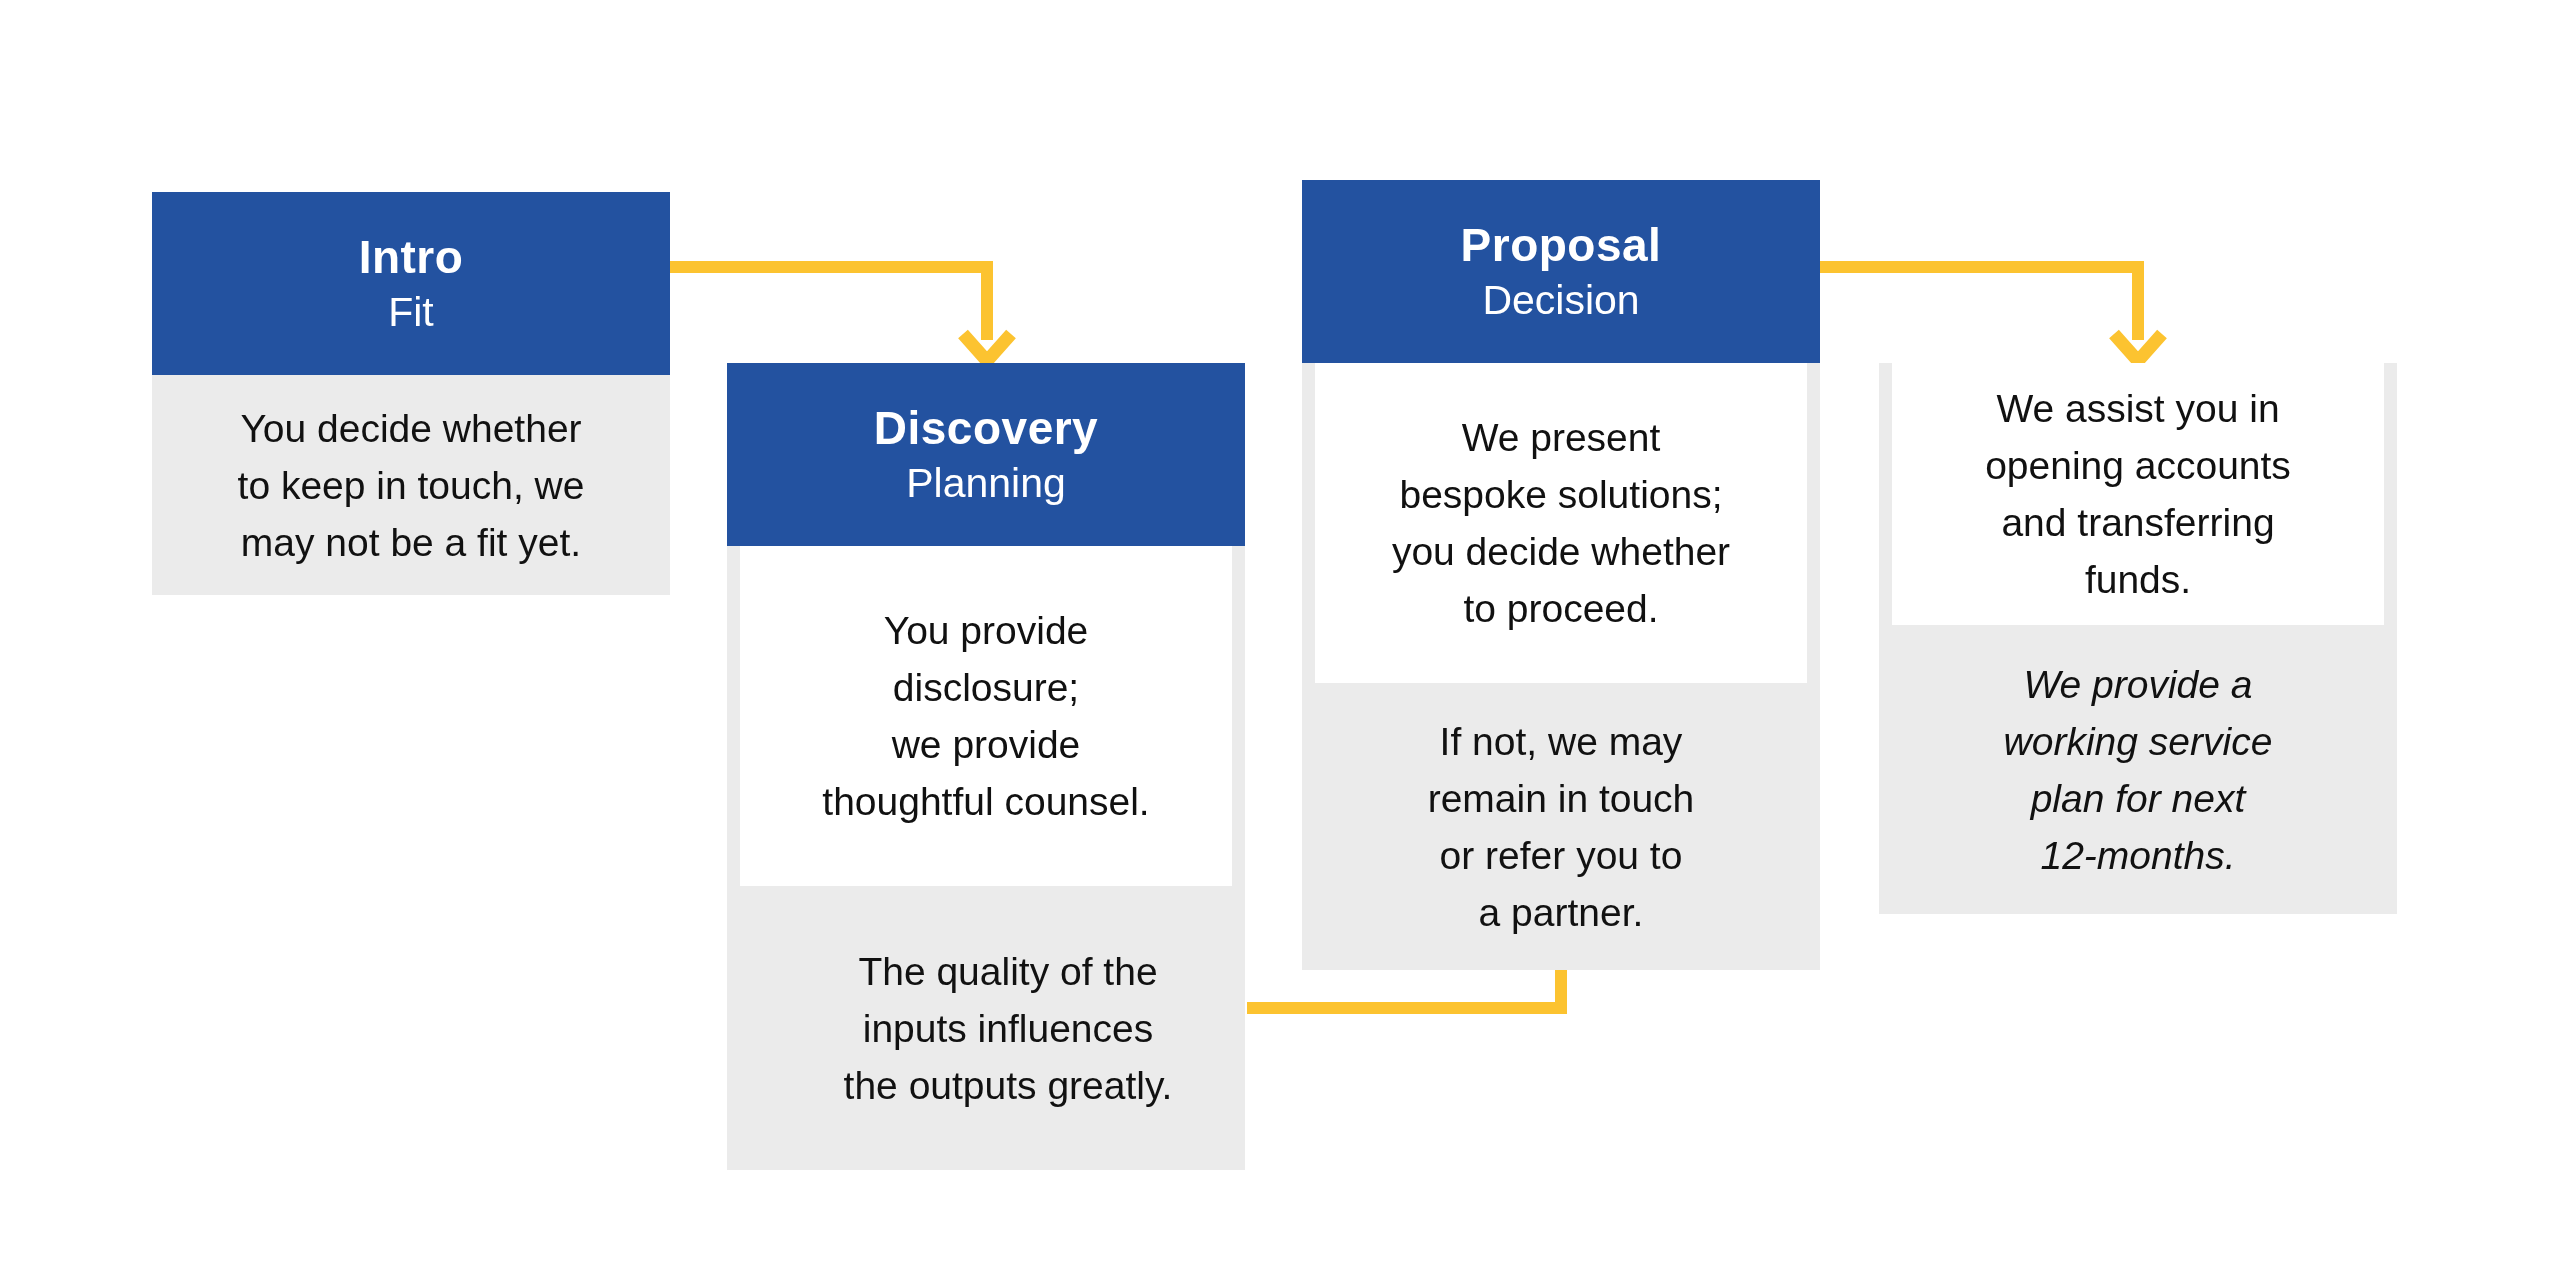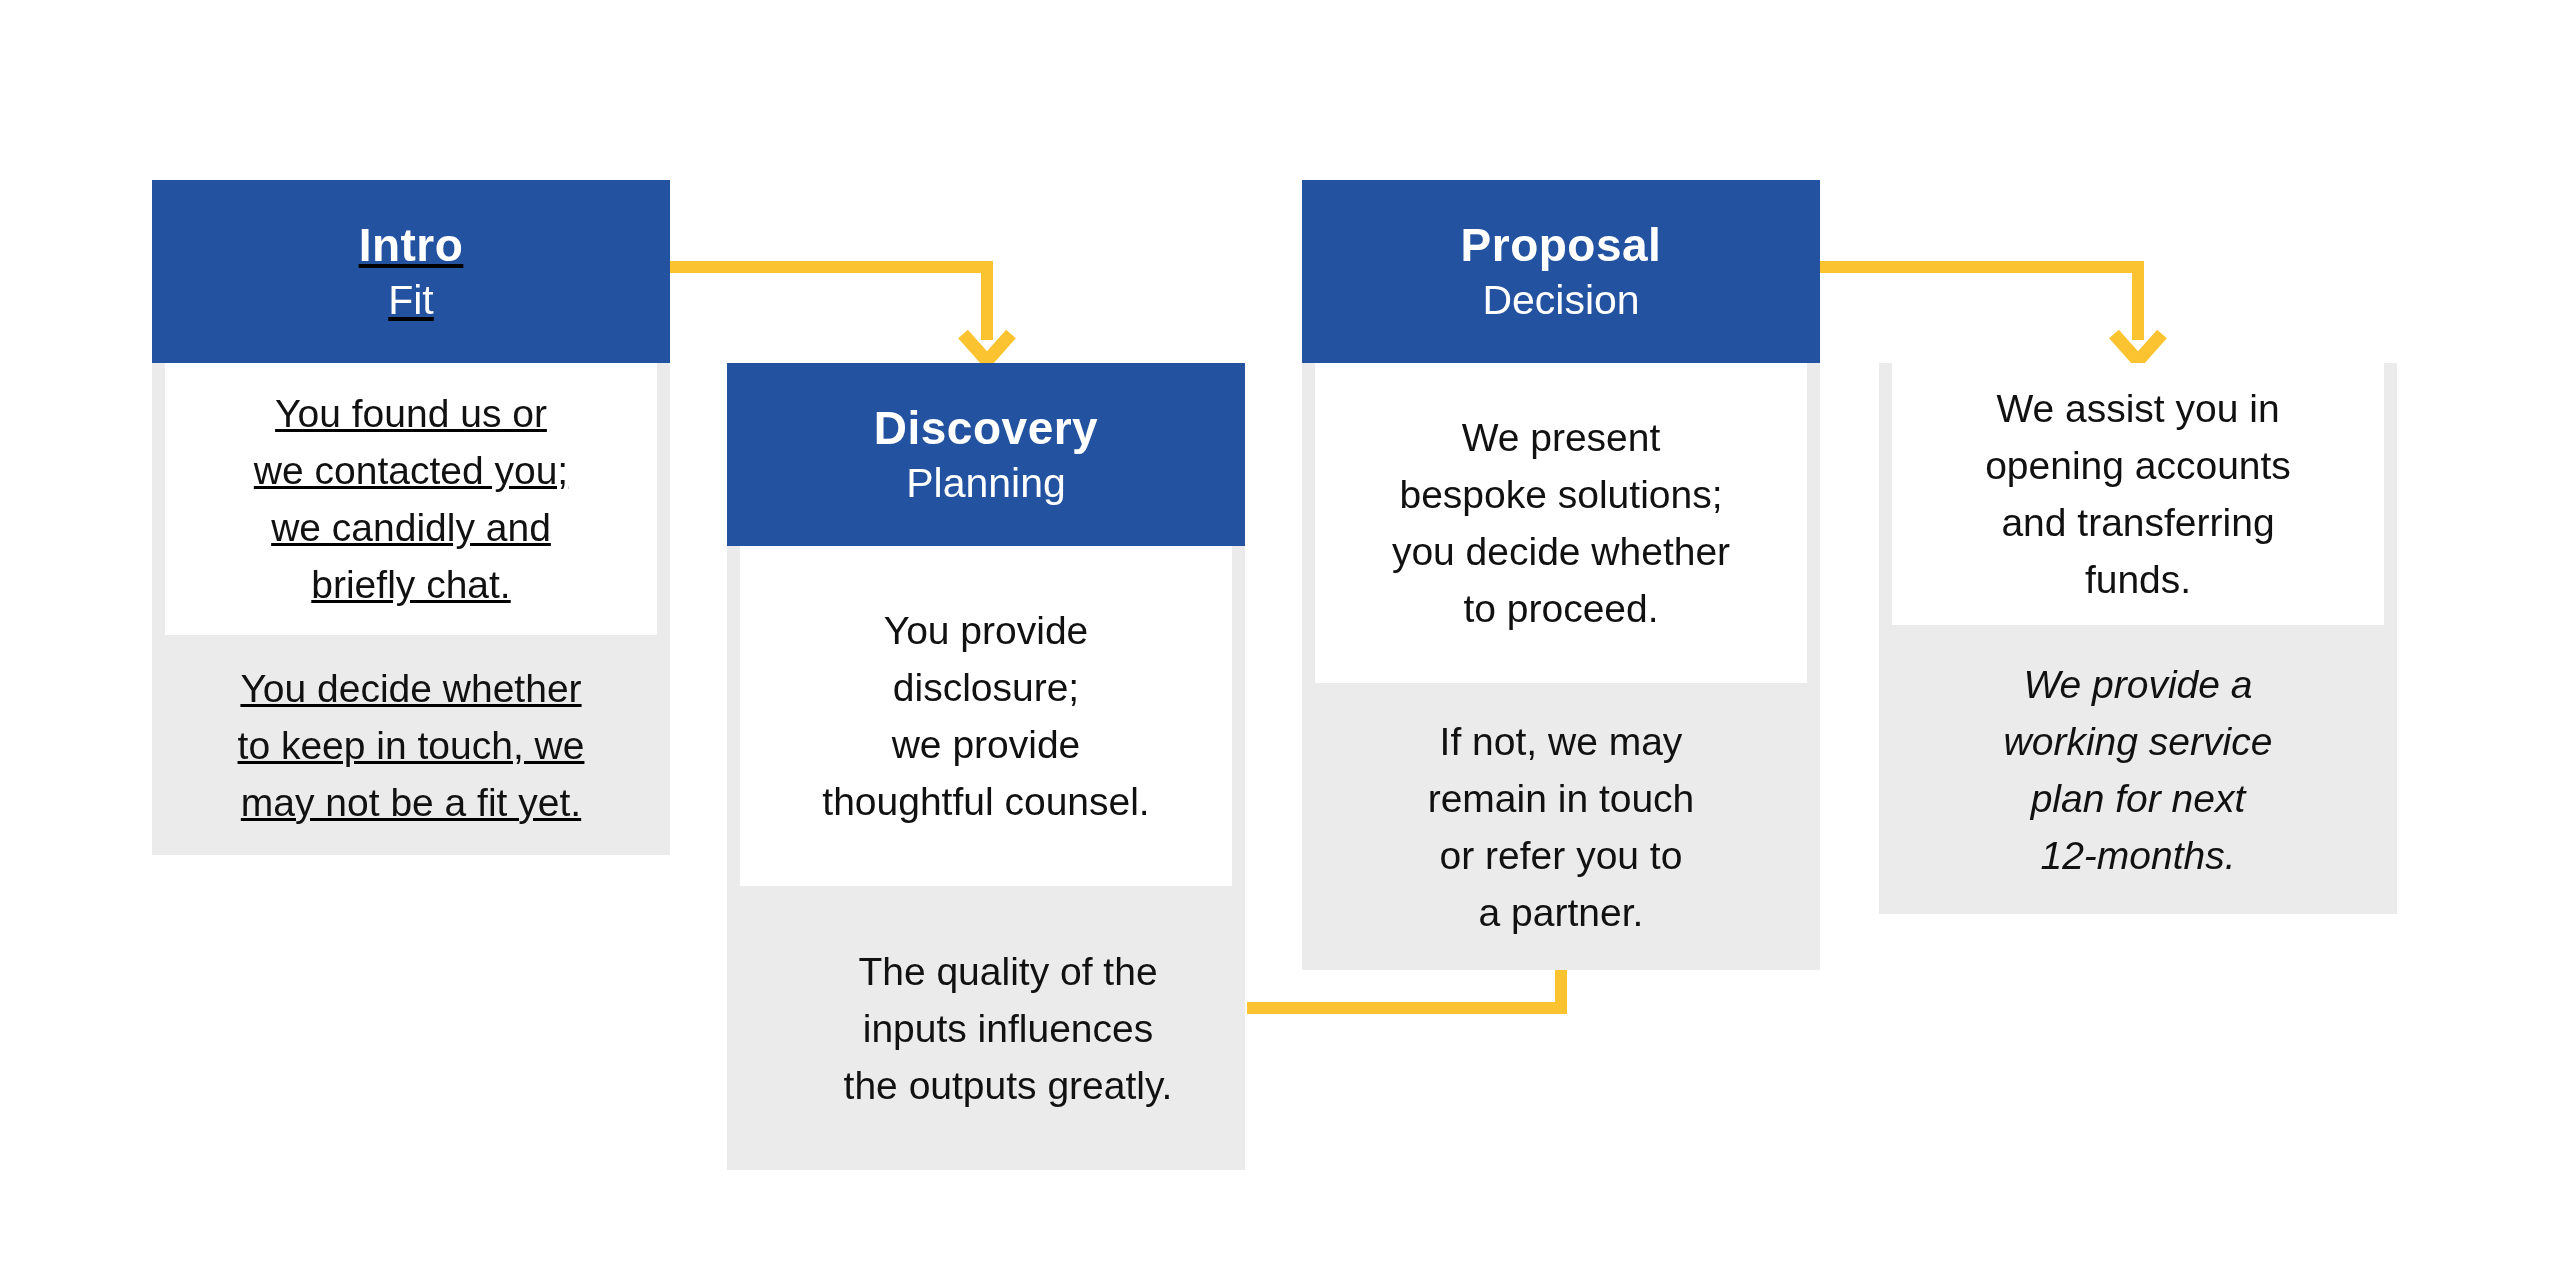--- a/index.html
+++ b/index.html
@@ -9,21 +9,21 @@
     background:#ffffff;
     font-family:"Liberation Sans", sans-serif;
     overflow:hidden;
   }
   .stage{
     position:absolute;
     width:518px;
     background:#ebebeb;
   }
   
-  .stage--1{left:152px;top:180px;text-decoration:underline;}
+  .stage--1{left:152px;top:192px;}
   .stage--2{left:727px;top:363px;}
   .stage--3{left:1302px;top:180px;}
   .stage--4{left:1879px;top:363px;}
 
   .stage__header{
     height:183px;
     background:#2352A0;
     color:#ffffff;
     display:flex;flex-direction:column;
     align-items:center;justify-content:center;
@@ -82,24 +82,20 @@
       <path d="M 1820 267 L 2138 267 L 2138 340"></path>
       <path d="M 2114 334 L 2138 361 L 2162 334" stroke-width="13"></path>
     </g>
   </svg>
 
   <div class="stage stage--1">
     <div class="stage__header">
       <div class="stage__title">Intro</div>
       <div class="stage__subtitle">Fit</div>
     </div>
-    <div class="stage__primary">You found us or
-we contacted you;
-we candidly and
-briefly chat.</div>
     <div class="stage__secondary">You decide whether
 to keep in touch, we
 may not be a fit yet.</div>
   </div>
 
   <div class="stage stage--2">
     <div class="stage__header">
       <div class="stage__title">Discovery</div>
       <div class="stage__subtitle">Planning</div>
     </div>

